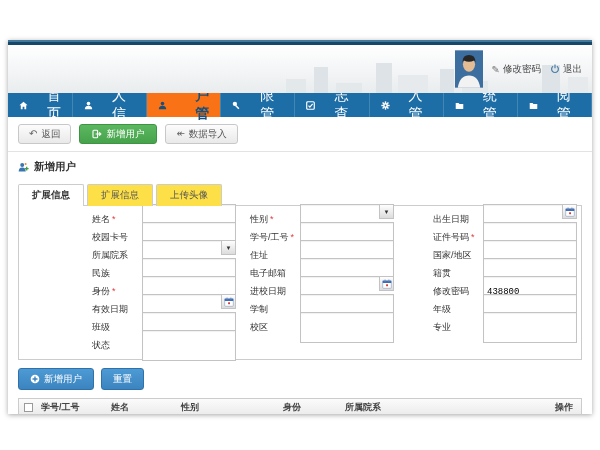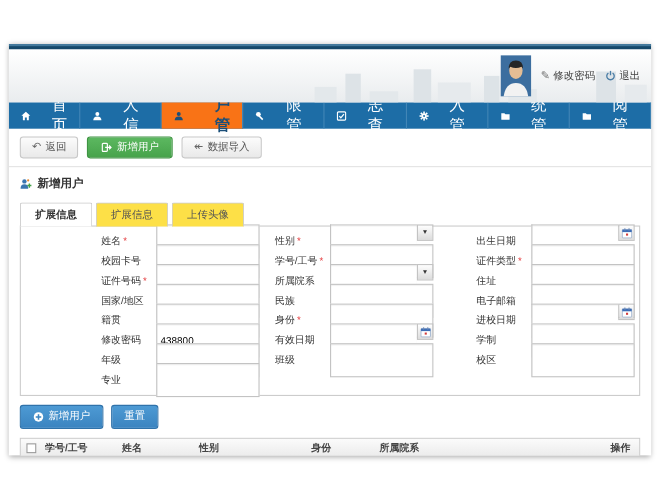--- a/index.html
+++ b/index.html
@@ -72,21 +72,21 @@
   
   .form-box { margin:0 10px; border:1px solid #ccc; padding:6px 4px; background:#fff; }
   .form-grid { display:grid; grid-template-columns:213px 158px 1fr; row-gap:3px; }
   .cell { display:flex; align-items:center; height:15px;justify-content:flex-end; }
   .lbl { font-size:9px; color:#333; padding-left:8px; width:58px; flex:none;
     white-space:nowrap; }
   .req { color:#e4393c; font-style:normal; margin-left:2px; font-size:9px; }
   .inp-wrap { display:flex; }
   .inp { width:94px; height:31px; border:1px solid #c3c3c3; font-size:9px;
     padding:0 3px; box-shadow:inset 0 1px 1px rgba(0,0,0,.06); outline:none;
-    font-family:Liberation Sans, sans-serif; }
+    font-family:Liberation Mono, monospace; }
   .has-btn .inp { width:79px; border-right:none; }
   .mini-btn { width:15px; height:15px; border:1px solid #c3c3c3;
     background:linear-gradient(#fefefe,#dcdcdc); display:flex; align-items:center;
     justify-content:center; cursor:pointer; flex:none; }
   .mini-btn .caret { font-size:6px; color:#333; line-height:6px; }
   .mini-btn svg { width:10px; height:10px; display:block; }
 
   
   .actions { padding:8px 10px; display:flex; gap:7px; }
   .actions .btn { padding:4px 11px; }
@@ -281,26 +281,20 @@
             <input class="inp" value="" style="">
           </span>
         </div>
         <div class="cell">
           <span class="lbl"><span>学号/工号</span><em class="req">*</em></span>
           <span class="inp-wrap">
             <input class="inp" value="" style="">
           </span>
         </div>
         <div class="cell">
-          <span class="lbl"><span>证件类型</span><em class="req">*</em></span>
-          <span class="inp-wrap">
-            <input class="inp" value="" style="">
-          </span>
-        </div>
-        <div class="cell">
           <span class="lbl"><span>证件号码</span><em class="req">*</em></span>
           <span class="inp-wrap">
             <input class="inp" value="" style="">
           </span>
         </div>
         <div class="cell">
           <span class="lbl"><span>所属院系</span></span>
           <span class="inp-wrap has-btn">
             <input class="inp" value="" style="">
             <span class="mini-btn">
@@ -407,20 +401,26 @@
           <span class="inp-wrap">
             <input class="inp" value="" style="">
           </span>
         </div>
         <div class="cell">
           <span class="lbl"><span>专业</span></span>
           <span class="inp-wrap">
             <input class="inp" value="" style="">
           </span>
         </div>
+        <div class="cell">
+          <span class="lbl"><span>状态</span></span>
+          <span class="inp-wrap">
+            <input class="inp" value="" style="">
+          </span>
+        </div>
       </div>
   </div>
 
   <div class="actions">
     <div class="btn blue">
       <svg viewBox="0 0 10 10">
         <circle cx="5" cy="5" r="4.3" fill="#fff"></circle>
         <path d="M5 2.5 V7.5 M2.5 5 H7.5" stroke="#3b84c0" stroke-width="1.4"></path>
       </svg>
       <span>新增用户</span>

